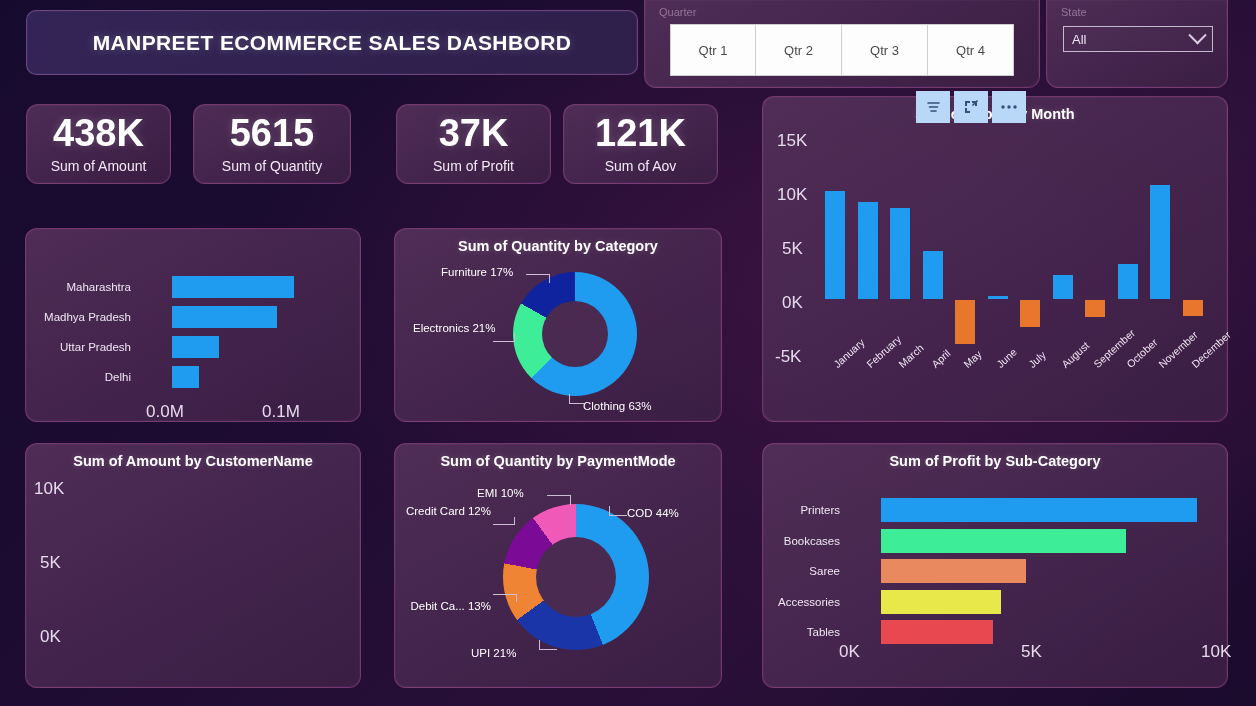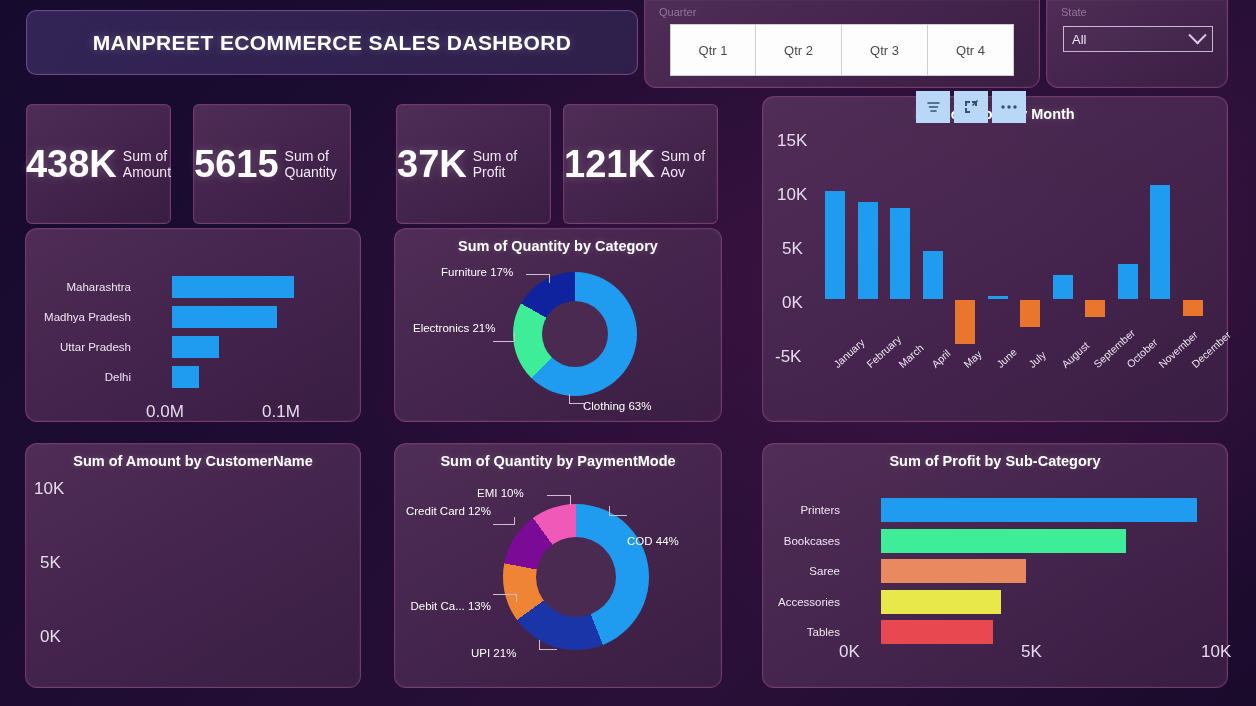--- a/index.html
+++ b/index.html
@@ -98,23 +98,23 @@
   #state-dd .chev {
     margin-left: auto;
     width: 13px; height: 13px;
     border-right: 2px solid #d9c9e2;
     border-bottom: 2px solid #d9c9e2;
     transform: rotate(45deg) translate(-3px,-3px);
   }
 
   
   .kpi {
-    top: 104px; height: 120px;
-    border-radius: 6px;
-    display: flex; 
+    top: 104px; height: 80px;
+    border-radius: 12px;
+    display: flex; flex-direction: column;
     align-items: center; justify-content: center;
     gap: 6px;
   }
   .kpi .val {
     font-size: 38px;
     font-weight: bold;
     line-height: 1;
     color: #ffffff;
     text-shadow: 0 0 10px rgba(255,255,255,.2);
   }
@@ -384,21 +384,21 @@
 
   <div class="panel" id="vis-payment">
     <div class="vis-title">Sum of Quantity by PaymentMode</div>
     <div class="donut" id="donut-payment" style="left: 108px; top: 60px; width: 146px; height: 146px; background: conic-gradient(rgb(31, 155, 240) 0deg, rgb(31, 155, 240) 158.4deg, rgb(26, 53, 168) 158.4deg, rgb(26, 53, 168) 234deg, rgb(239, 133, 52) 234deg, rgb(239, 133, 52) 280.8deg, rgb(123, 10, 150) 280.8deg, rgb(123, 10, 150) 324deg, rgb(240, 89, 184) 324deg, rgb(240, 89, 184) 360deg);">
       <div class="hole" style="width:80px; height:80px;"></div>
     </div>
     <div class="donut-label" style="left:82px; top:42px;">EMI 10%</div>
     <div class="donut-label" style="left:10px; top:60px; width:86px; text-align:right;"><span>Credit Card 12%</span></div>
     <div class="donut-label" style="left:4px; top:155px; width:92px; text-align:right;"><span>Debit Ca... 13%</span></div>
     <div class="donut-label" style="left:76px; top:202px;">UPI 21%</div>
-    <div class="donut-label" style="left:232px; top:62px;margin-top:28px;">COD 44%</div>
+    <div class="donut-label" style="left:232px; top:62px;">COD 44%</div>
     <div class="leader" style="left:152px; top:51px; width:24px; height:10px; border-top-width:1px; border-right-width:1px;"></div>
     <div class="leader" style="left:98px; top:73px; width:22px; height:8px; border-bottom-width:1px; border-right-width:1px;"></div>
     <div class="leader" style="left:98px; top:150px; width:24px; height:8px; border-top-width:1px; border-right-width:1px;"></div>
     <div class="leader" style="left:144px; top:196px; width:18px; height:10px; border-bottom-width:1px; border-left-width:1px;"></div>
     <div class="leader" style="left:214px; top:62px; width:18px; height:10px; border-bottom-width:1px; border-left-width:1px;"></div>
   </div>
 
   <div class="panel" id="vis-subcat">
     <div class="vis-title">Sum of Profit by Sub-Category</div>
     <div class="plot" id="plot-subcat" style="left:84px; top:52px; width:368px; height:140px;">

